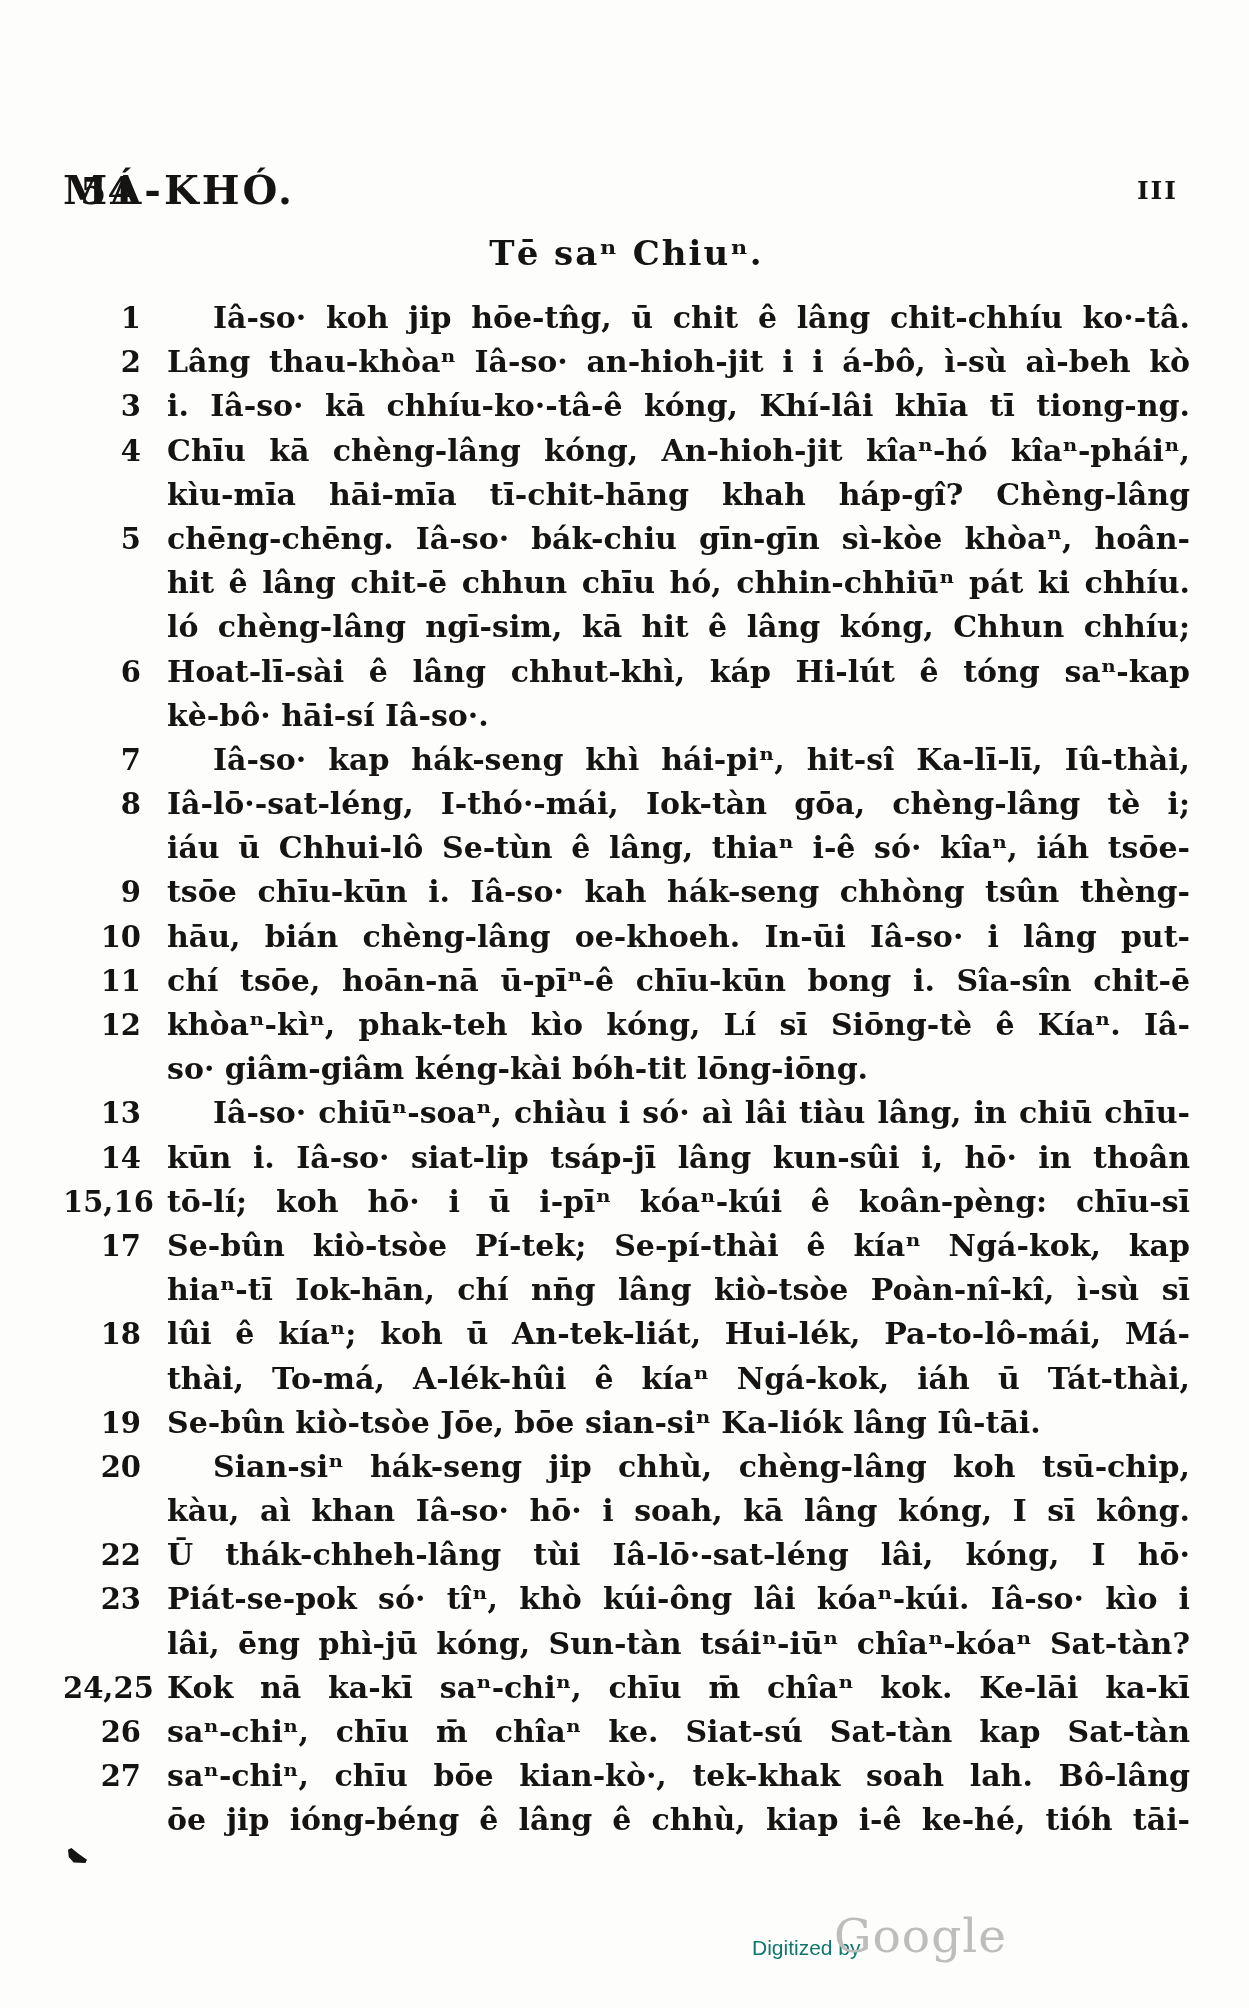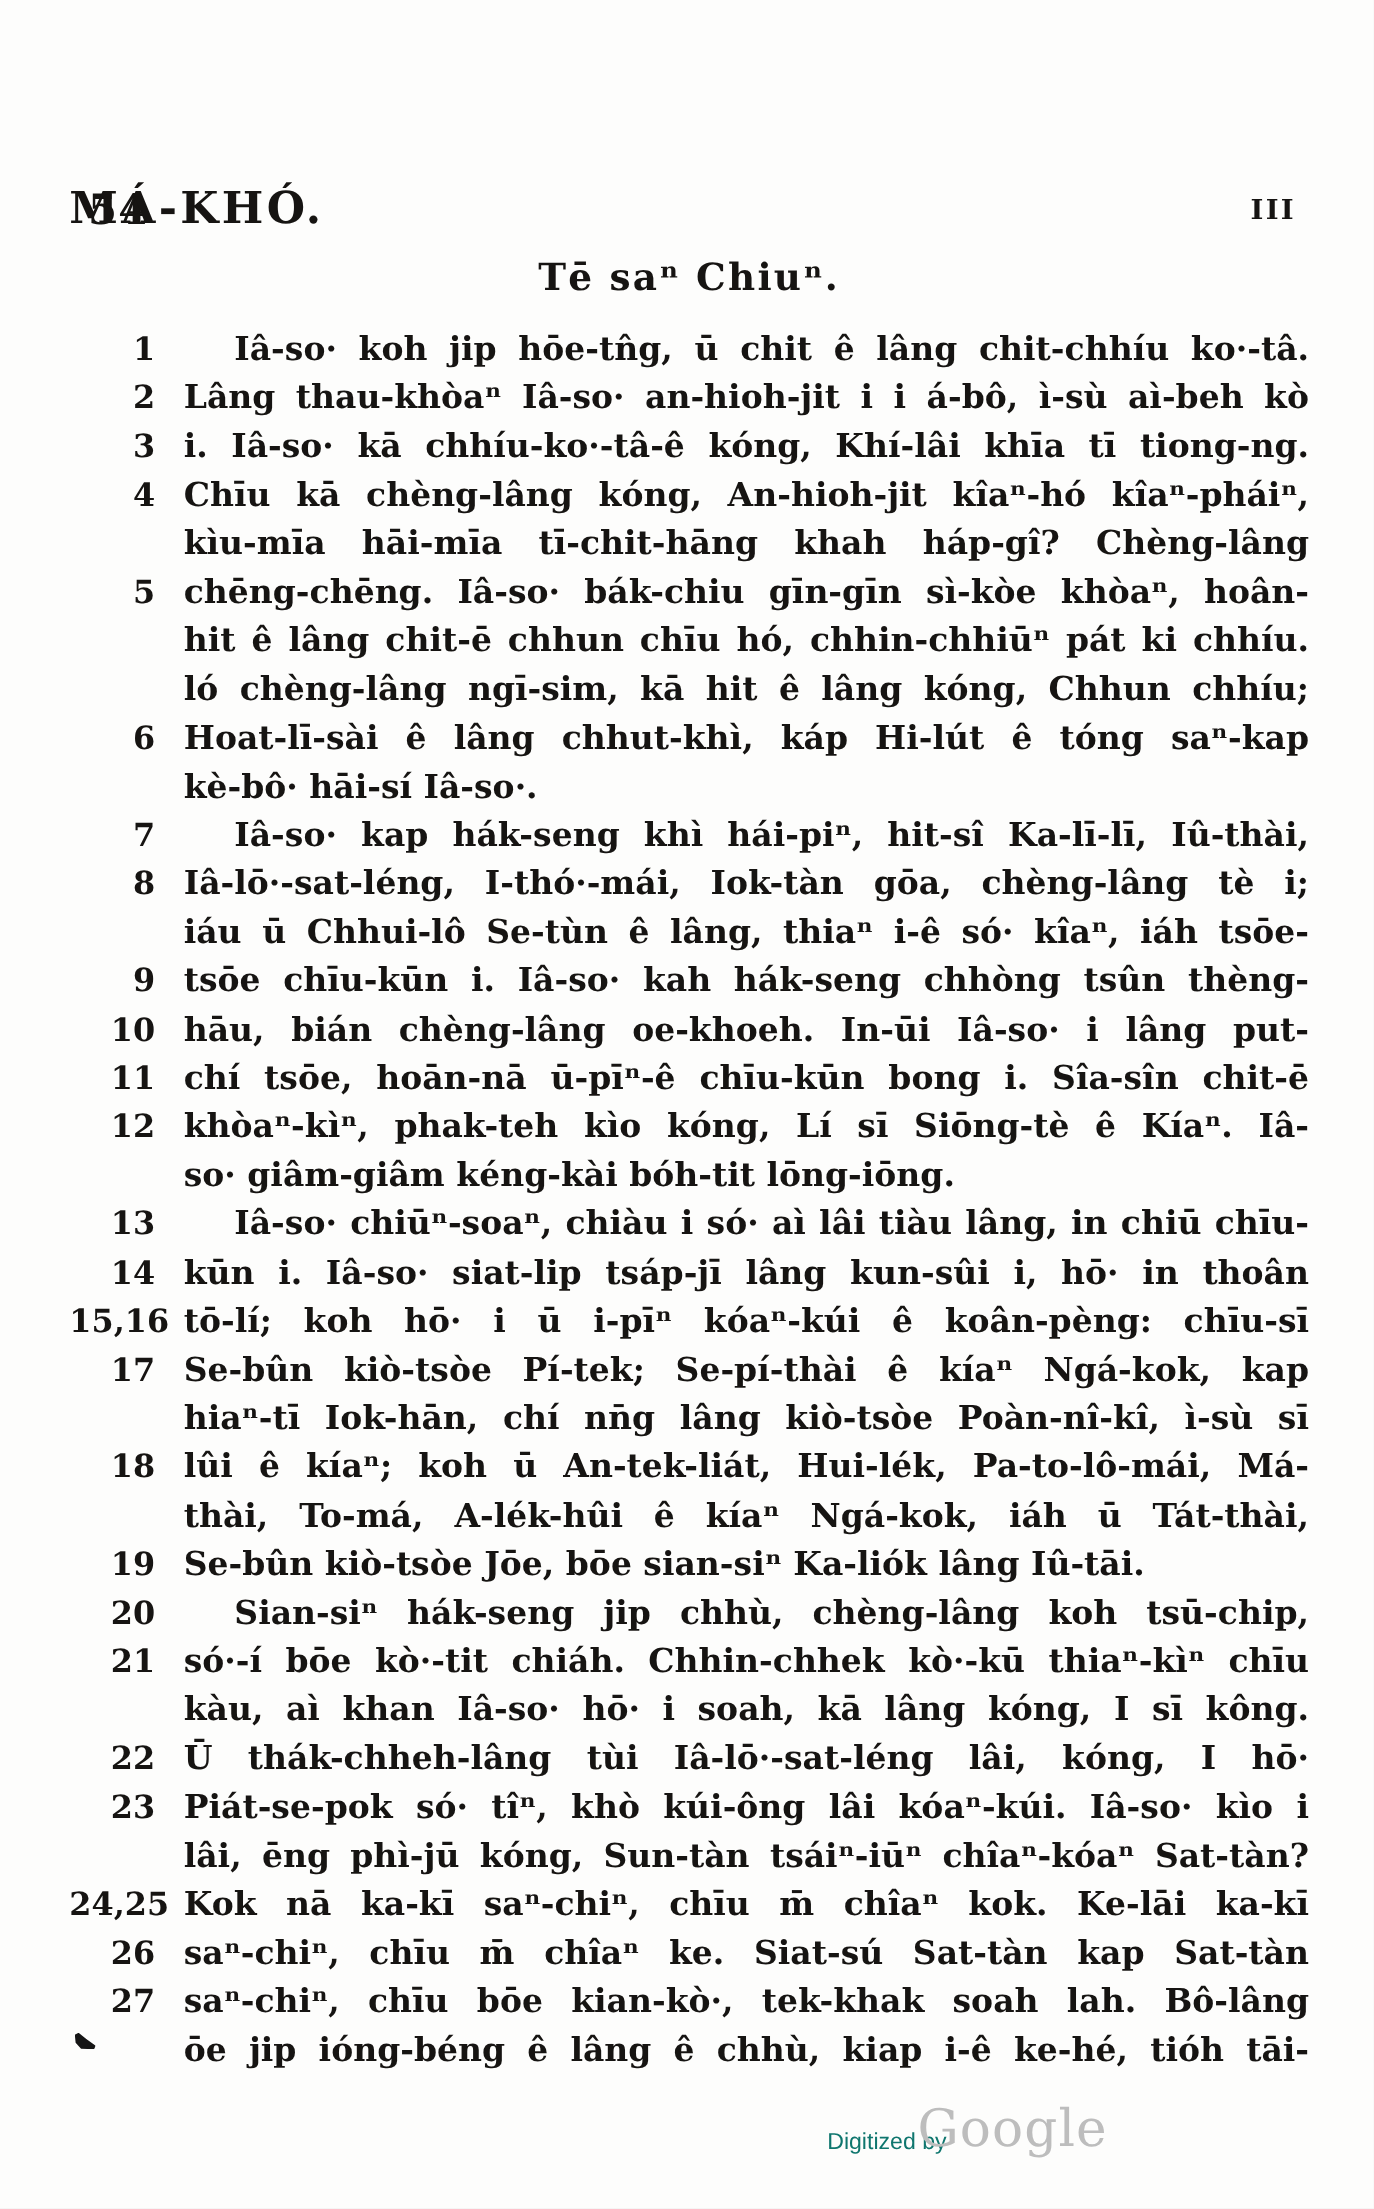--- a/index.html
+++ b/index.html
@@ -189,24 +189,20 @@
       </div>
       <div class="line">
         <span class="vnum">19</span>
         <span class="vtext">Se-bûn kiò-tsòe Jōe, bōe sian-siⁿ Ka-liók lâng Iû-tāi.</span>
       </div>
       <div class="line">
         <span class="vnum">20</span>
         <span class="vtext fill para">Sian-siⁿ hák-seng jip chhù, chèng-lâng koh tsū-chip,</span>
       </div>
       <div class="line">
-        <span class="vnum">21</span>
-        <span class="vtext fill">só·-í bōe kò·-tit chiáh.  Chhin-chhek kò·-kū thiaⁿ-kìⁿ chīu</span>
-      </div>
-      <div class="line">
         <span class="vnum"></span>
         <span class="vtext fill">kàu, aì khan Iâ-so· hō· i soah, kā lâng kóng, I sī kông.</span>
       </div>
       <div class="line">
         <span class="vnum">22</span>
         <span class="vtext fill">Ū thák-chheh-lâng tùi Iâ-lō·-sat-léng lâi, kóng, I hō·</span>
       </div>
       <div class="line">
         <span class="vnum">23</span>
         <span class="vtext fill">Piát-se-pok só· tîⁿ, khò kúi-ông lâi kóaⁿ-kúi.  Iâ-so· kìo i</span>

